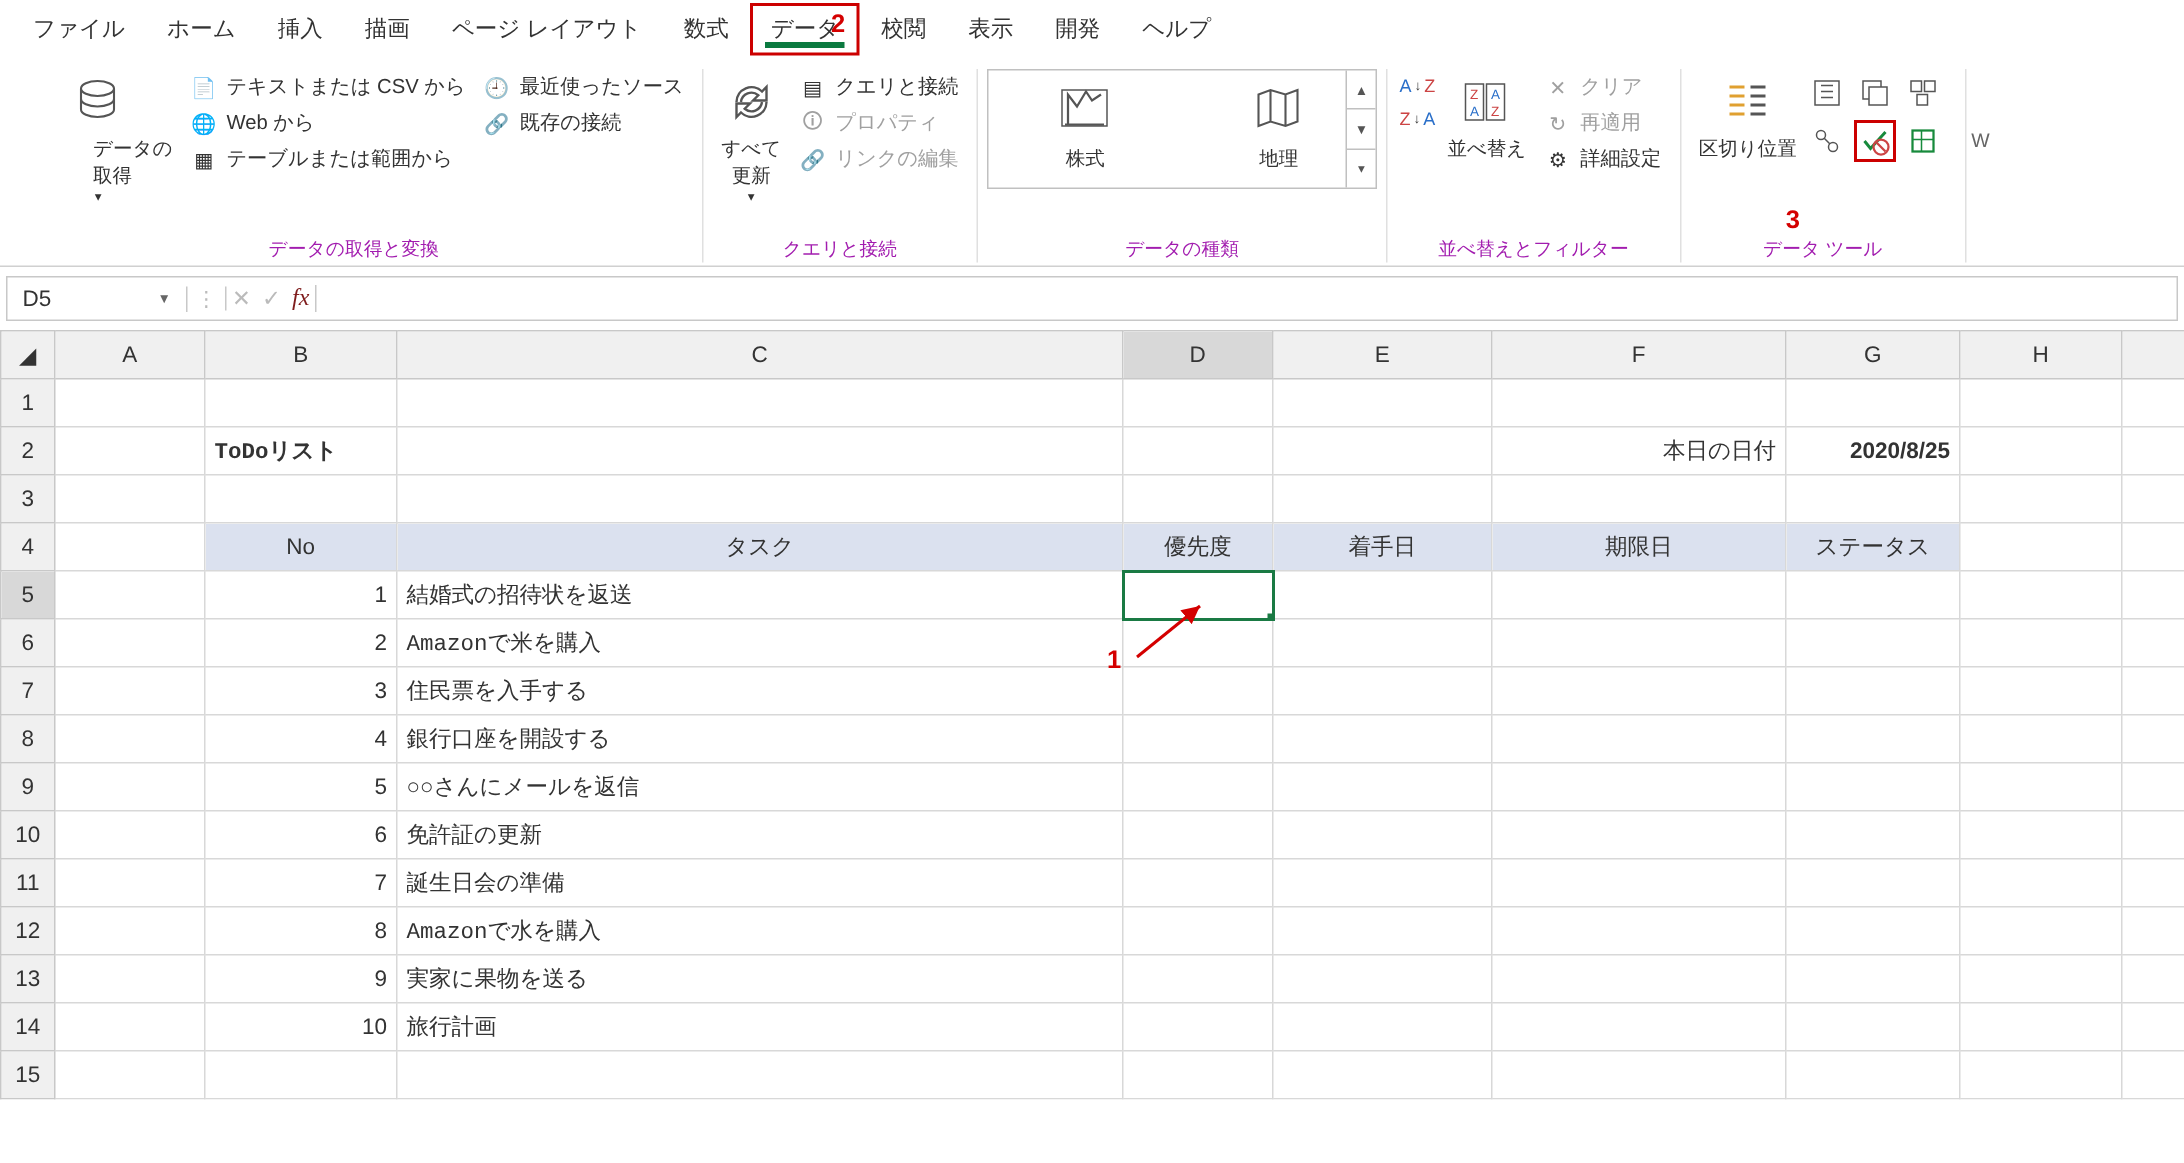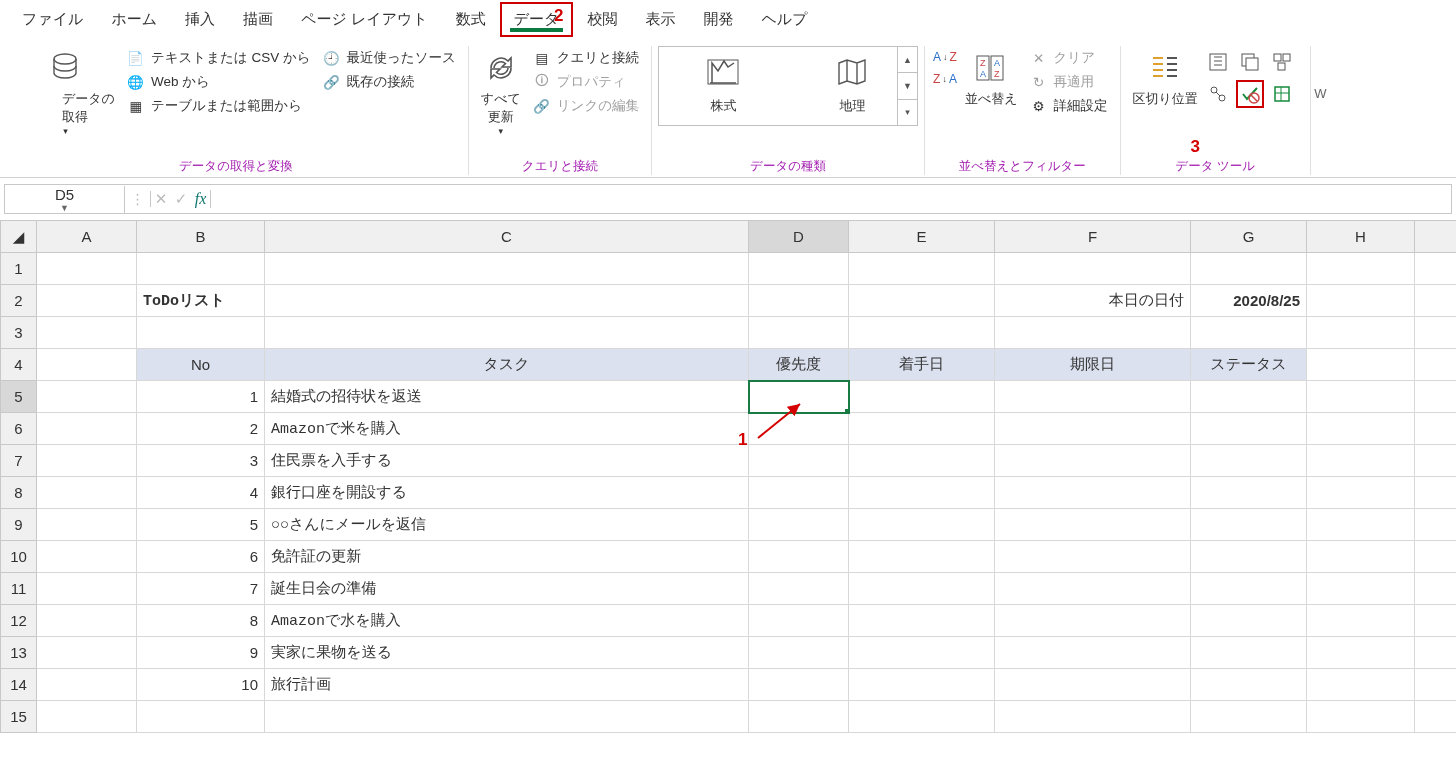--- a/index.html
+++ b/index.html
@@ -73,24 +73,24 @@
   .gal-nav div:last-child{ border-bottom:none; }
   .sort-icons { display:flex; flex-direction:column; gap:8px; padding:4px 2px;}
   .sort-icons div{ font-size:12px; display:flex; align-items:center; gap:2px; cursor:pointer;}
   .tool-grid { display:flex; gap:4px; flex-wrap:wrap; width:100px; padding:2px 0;}
   .tool-grid .sq{ width:28px; height:28px; display:flex; align-items:center; justify-content:center; cursor:pointer;}
   .sq.boxed { border:2px solid #c00; }
   .a3 { color:#d40000; font-weight:bold; font-size:17px; position:absolute; bottom:18px; left:70px;}
 
   
   .fbar { display:flex; align-items:center; border:1px solid #c8c8c8; margin:6px 4px; height:30px;}
-  .namebox { width:120px; border-right:1px solid #c8c8c8; padding:0 10px; font-size:15px; display:flex; align-items:center; justify-content:space-between;flex-direction:column;}
+  .namebox { width:120px; border-right:1px solid #c8c8c8; padding:0 10px; font-size:15px; display:flex; align-items:center; justify-content:space-between;}
   .namebox span.dd{ font-size:9px; color:#666;}
   .fbar-tools { width:60px; display:flex; align-items:center; justify-content:space-around; color:#bbb; font-size:15px; border-right:1px solid #c8c8c8;}
-  .fbar-tools .fx { color:#0f766e; font-style:italic; font-family:serif; font-size:16px;}
+  .fbar-tools .fx { color:#7f1d1d; font-style:italic; font-family:serif; font-size:16px;}
   .fbar-input { flex:1; padding:0 8px; }
 
   
   .grid-wrap { position:relative; }
   table.sheet { border-collapse:collapse; table-layout:fixed; width:1456px;}
   table.sheet th, table.sheet td {
     border:1px solid #d8d8d8; height:32px; font-size:15px;
     padding:0 6px; overflow:hidden; white-space:nowrap;
     background:#fff;
   }

